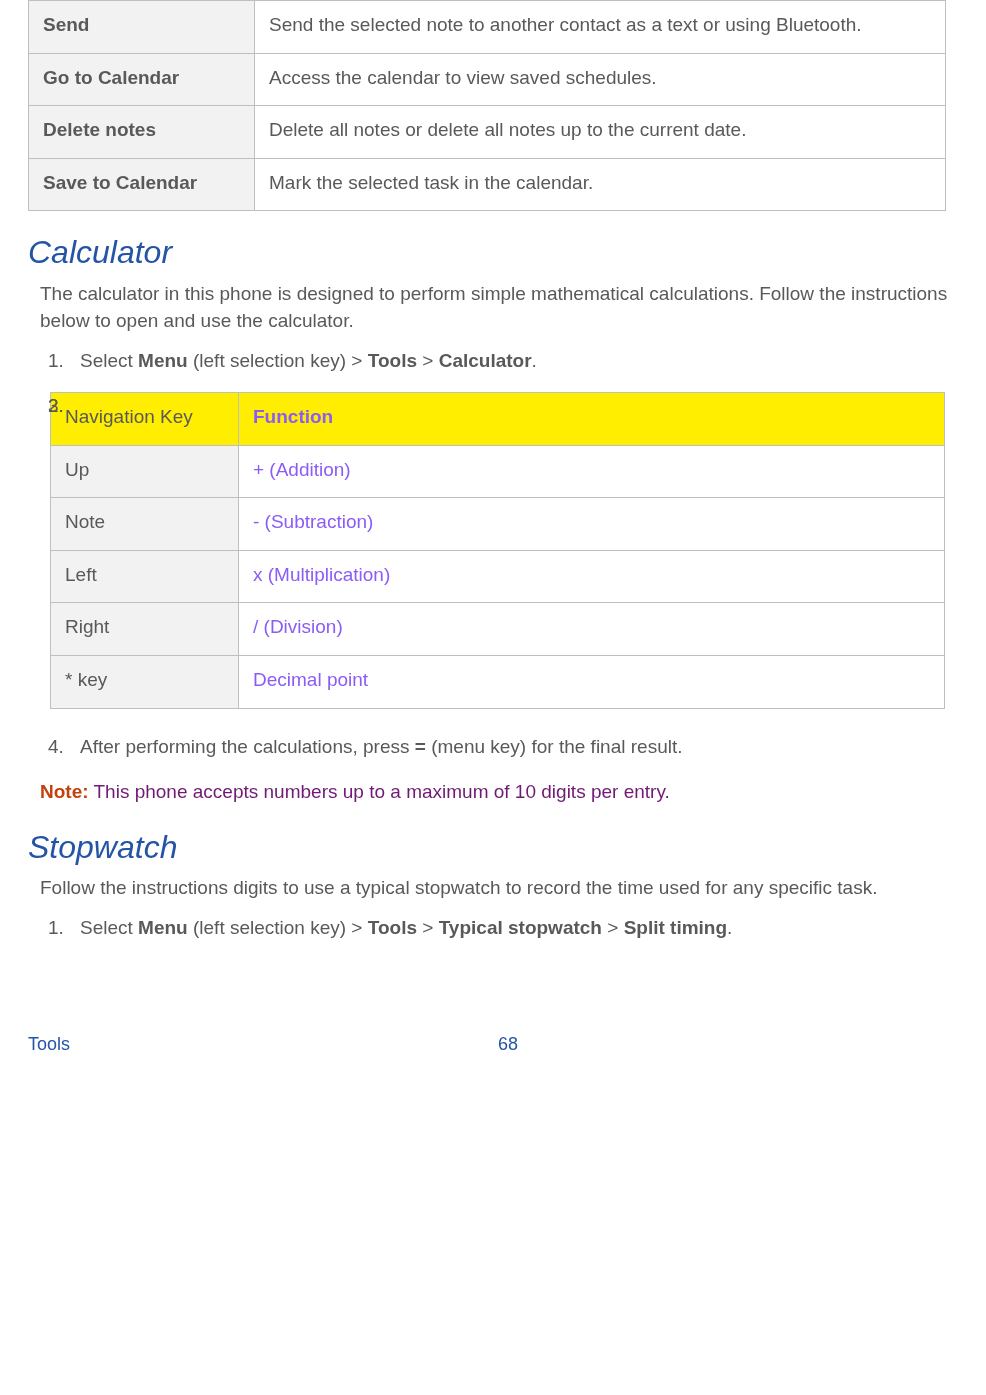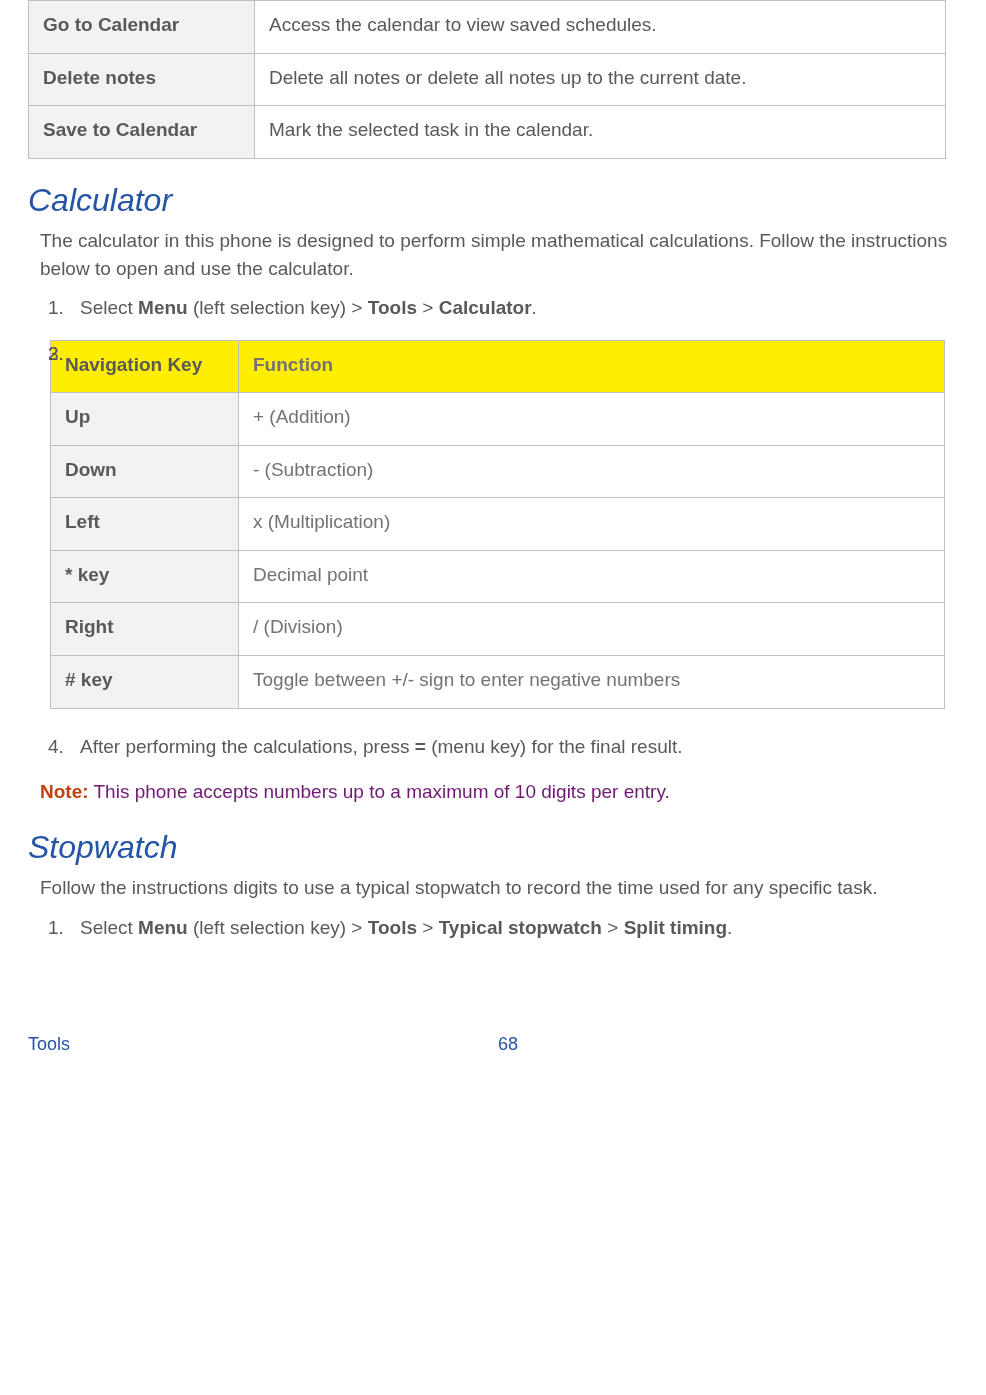--- a/index.html
+++ b/index.html
@@ -25,22 +25,22 @@
       border: 1px solid #bfbfbf;
       padding: 10px 14px 14px 14px;
       vertical-align: top;
       text-align: left;
       font-weight: normal;
     }
     .table-one .col1 { width: 226px; background: #f2f2f2; font-weight: bold; color:#595959; }
     .table-one .col2 { color:#595959; }
     .table-two { margin-left: 22px; width: 895px; }
     .table-two .hdr { background: #ffee00; color: #2454a6; font-weight: bold; }
-    .table-two .col1 { width: 188px; background: #f2f2f2; font-weight: bold; color:#595959;}
-    .table-two .col2 { color:#737373; }
+    .table-two .col1 { width: 188px; background: #f2f2f2; font-weight: normal; color:#595959;}
+    .table-two .col2 { color:#8b5cf6; }
     .table-two tr:first-child .col1 { background: #ffee00; }
     h2 {
       font-style: italic;
       color: #2454a6;
       font-size: 32px;
       font-weight: normal;
       margin: 18px 0 4px 0;
     }
     p { margin: 4px 0 12px 12px; }
     .ol { padding-left: 52px; }
@@ -58,20 +58,24 @@
     }
     .bold { font-weight: bold; }
   </style>
 </head>
 <body>
 
 <div class="page">
 
   <table class="table-one">
     <tbody>
+        <tr>
+      <td class="col1">Send</td>
+      <td class="col2">Send the selected note to another contact as a text or using Bluetooth.</td>
+    </tr>
     <tr>
       <td class="col1">Go to Calendar</td>
       <td class="col2">Access the calendar to view saved schedules.</td>
     </tr>
     <tr>
       <td class="col1">Delete notes</td>
       <td class="col2">Delete all notes or delete all notes up to the current date.</td>
     </tr>
     <tr>
       <td class="col1">Save to Calendar</td>
@@ -100,38 +104,34 @@
     <tbody>
         <tr>
       <td class="col1 hdr">Navigation Key</td>
       <td class="col2 hdr">Function</td>
     </tr>
     <tr>
       <td class="col1">Up</td>
       <td class="col2">+ (Addition)</td>
     </tr>
     <tr>
-      <td class="col1">Down</td>
+      <td class="col1">Note</td>
       <td class="col2">- (Subtraction)</td>
     </tr>
     <tr>
       <td class="col1">Left</td>
       <td class="col2">x (Multiplication)</td>
     </tr>
     <tr>
-      <td class="col1">* key</td>
-      <td class="col2">Decimal point</td>
-    </tr>
-    <tr>
       <td class="col1">Right</td>
       <td class="col2">/ (Division)</td>
     </tr>
     <tr>
-      <td class="col1"># key</td>
-      <td class="col2">Toggle between +/- sign to enter negative numbers</td>
+      <td class="col1">* key</td>
+      <td class="col2">Decimal point</td>
     </tr>
   </tbody>
     </table>
 
   <div class="ol" style="margin-top:24px;">
     <div class="ol-item">
       <span class="ol-num">4.</span>
       <span>After performing the calculations, press </span><span class="bold">=</span><span> (menu key) for the final result.</span>
     </div>
   </div>

